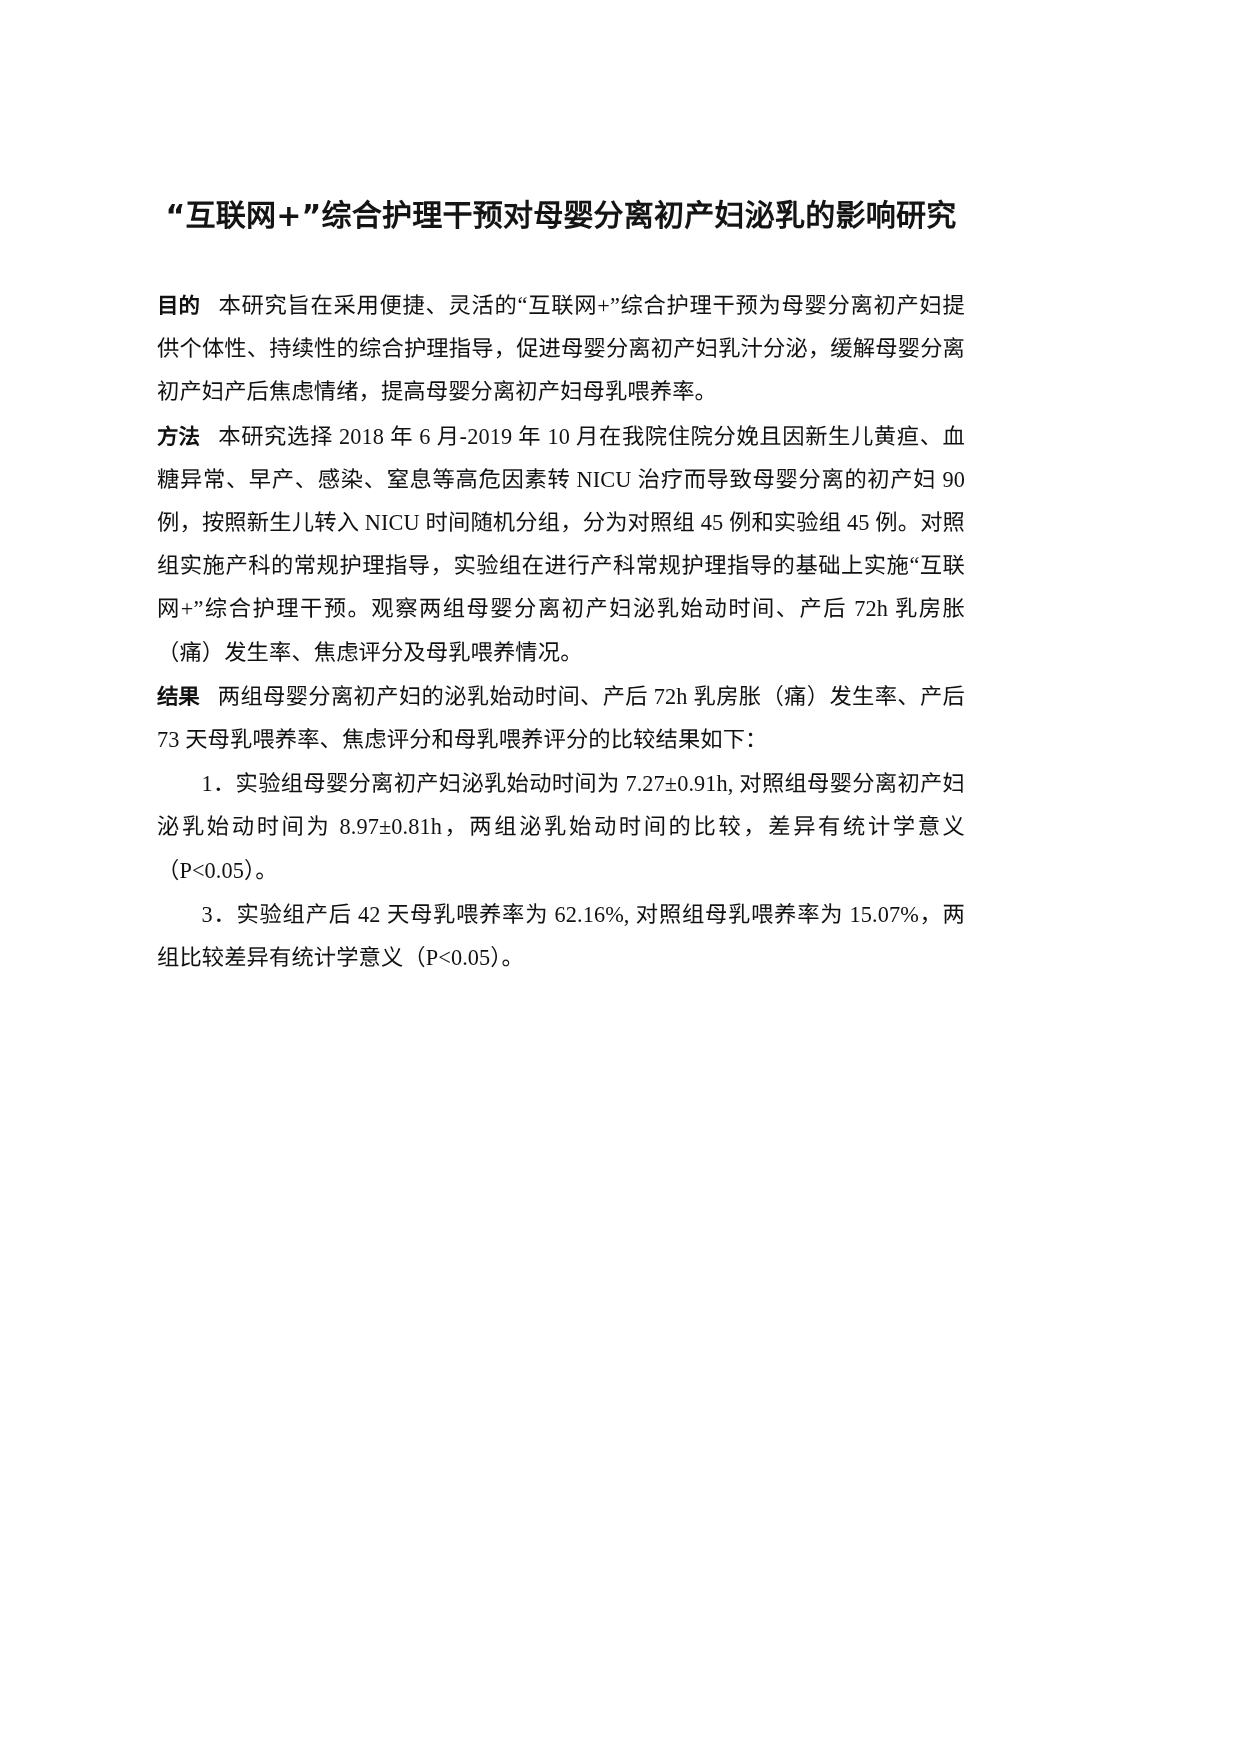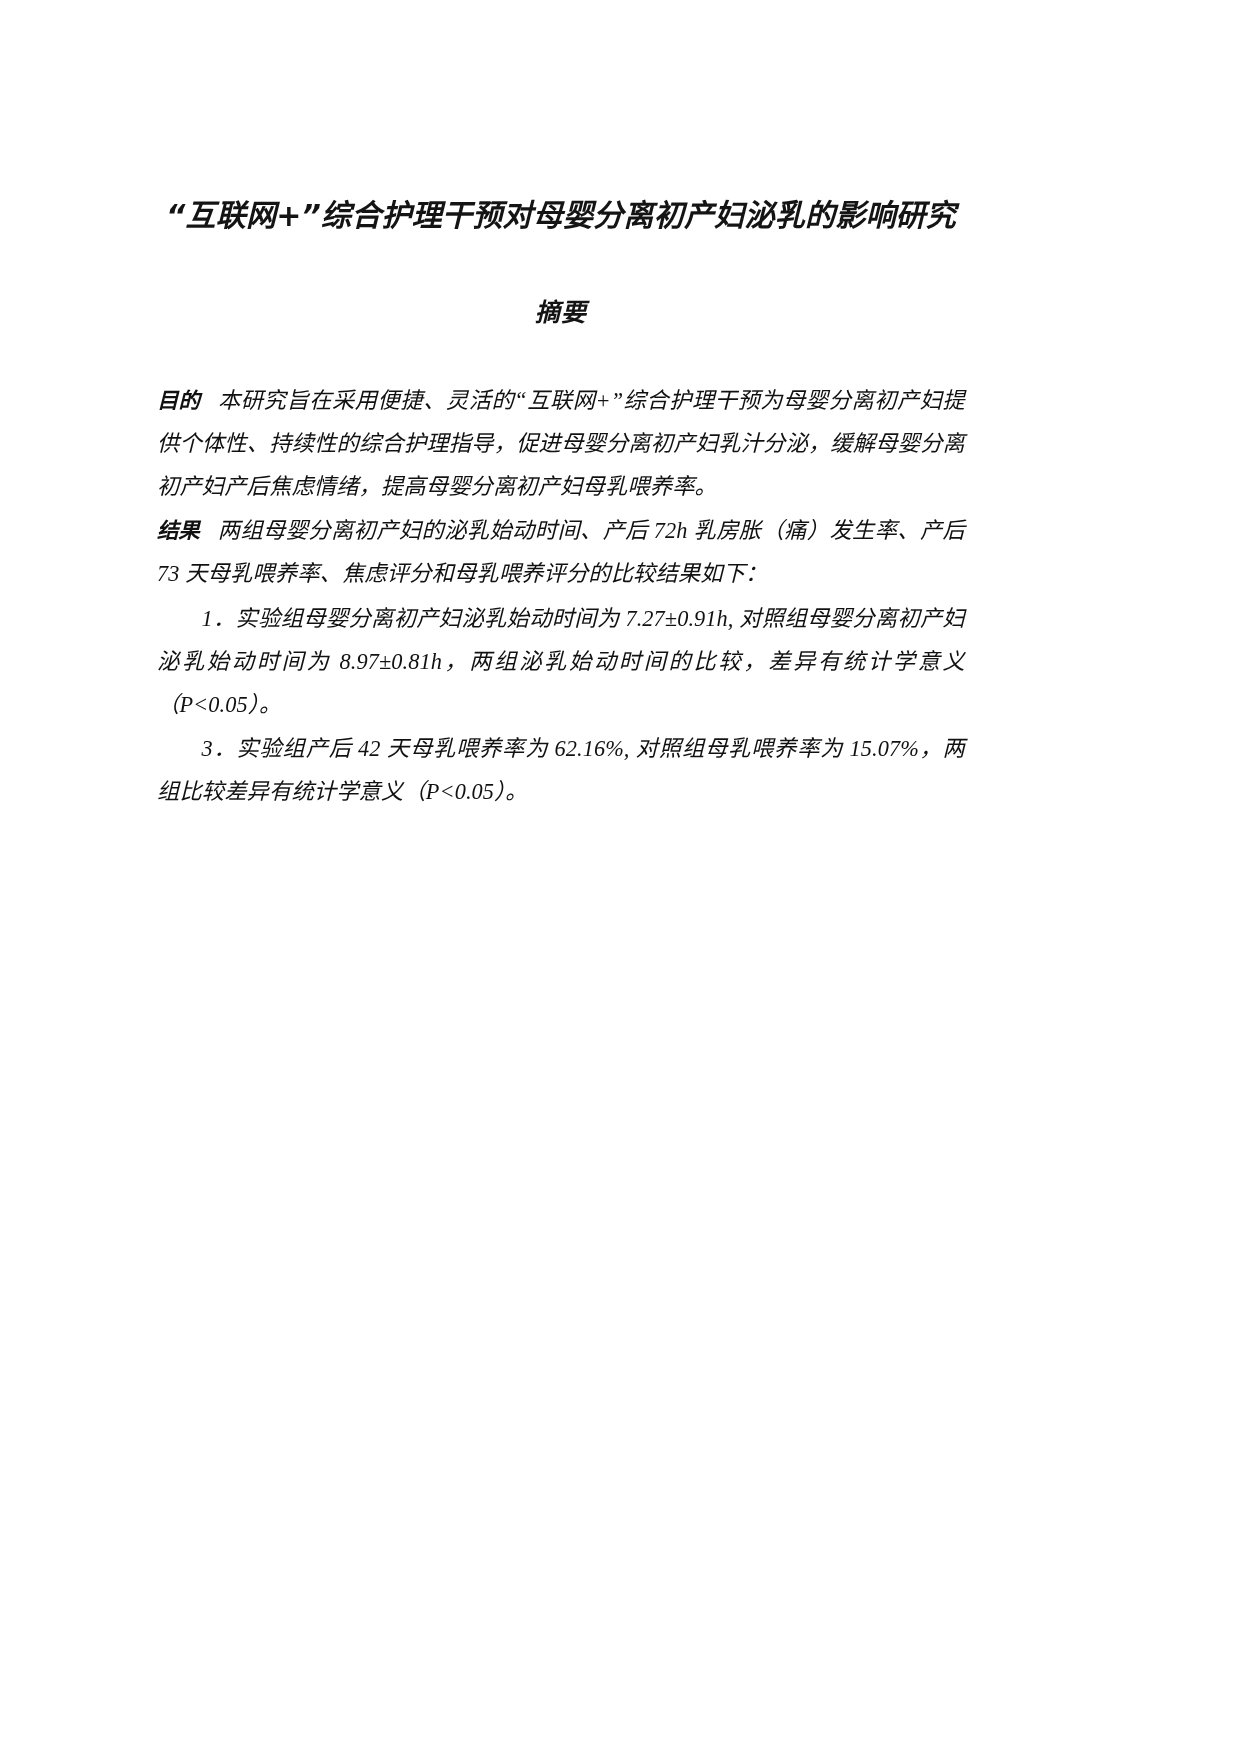--- a/index.html
+++ b/index.html
@@ -15,21 +15,20 @@
   }
 
   #page {
     position: relative;
     width: 1240px;
     height: 1246px;
     margin: 0 auto;
     background: #ffffff;
     box-sizing: border-box;
     overflow: hidden;
-    font-style: italic;
   }
 
   
   .content {
     position: absolute;
     left: 156px;
     top: 0;
     width: 810px;
   }
 
@@ -101,28 +100,30 @@
   }
 </style>
 </head>
 <body>
 
 <div id="page">
   <div class="content">
 
     <h1 class="doc-title">“互联网+”综合护理干预对母婴分离初产妇泌乳的影响研究</h1>
 
-    <h2 class="abstract-heading">摘要</h2>
 
     <div class="body-block">
 
       <p class="para">
         <span class="label">目的</span><span>本研究旨在采用便捷、灵活的“互联网+”综合护理干预为母婴分离初产妇提供个体性、持续性的综合护理指导，促进母婴分离初产妇乳汁分泌，缓解母婴分离初产妇产后焦虑情绪，提高母婴分离初产妇母乳喂养率。</span>
       </p>
 
+      <p class="para">
+        <span class="label">方法</span><span>本研究选择 2018 年 6 月-2019 年 10 月在我院住院分娩且因新生儿黄疸、血糖异常、早产、感染、窒息等高危因素转 NICU 治疗而导致母婴分离的初产妇 90 例，按照新生儿转入 NICU 时间随机分组，分为对照组 45 例和实验组 45 例。对照组实施产科的常规护理指导，实验组在进行产科常规护理指导的基础上实施“互联网+”综合护理干预。观察两组母婴分离初产妇泌乳始动时间、产后 72h 乳房胀（痛）发生率、焦虑评分及母乳喂养情况。</span>
+      </p>
 
       <p class="para">
         <span class="label">结果</span><span>两组母婴分离初产妇的泌乳始动时间、产后 72h 乳房胀（痛）发生率、产后 73 天母乳喂养率、焦虑评分和母乳喂养评分的比较结果如下：</span>
       </p>
 
       <p class="para indent">1．实验组母婴分离初产妇泌乳始动时间为 7.27±0.91h, 对照组母婴分离初产妇泌乳始动时间为 8.97±0.81h，两组泌乳始动时间的比较，差异有统计学意义（P&lt;0.05）。</p>
       <p class="para indent">3．实验组产后 42 天母乳喂养率为 62.16%, 对照组母乳喂养率为 15.07%，两组比较差异有统计学意义（P&lt;0.05）。</p>
 
 
     </div>

